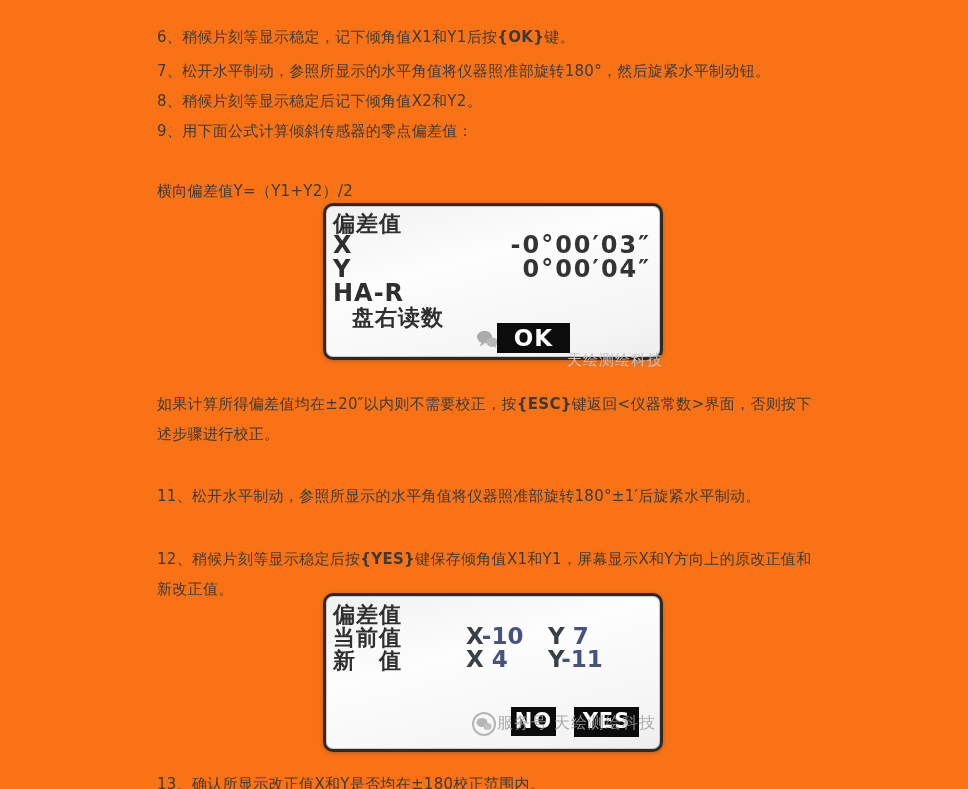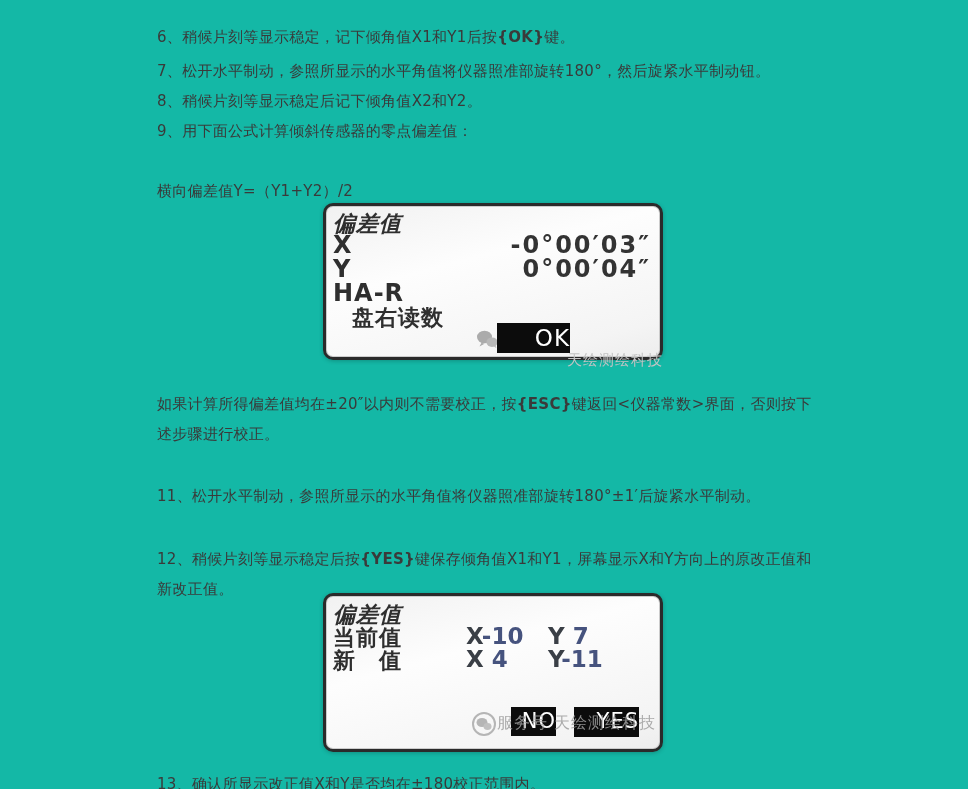--- a/index.html
+++ b/index.html
@@ -1,43 +1,43 @@
 <!DOCTYPE html>
 <html><head>
 <meta charset="utf-8">
 <style>
   html,body{margin:0;padding:0;}
   body{
     width:968px;height:789px;position:relative;background:#ffffff;
     font-family:"DejaVu Sans","Liberation Sans",sans-serif;
     overflow:hidden;
   }
-  .page{position:absolute;inset:0;background:#14b8a6;}
+  .page{position:absolute;inset:0;background:#f97316;}
   .para{
     position:absolute;left:157px;font-size:15px;color:#3a3a3a;
     letter-spacing:0.3px;white-space:nowrap;line-height:19px;
   }
   .para.wrap{white-space:normal;width:668px;line-height:30px;}
   .para b{font-weight:bold;}
   
   .lcd{
     position:absolute;border:3px solid #2a2a2a;border-radius:10px;
     background:linear-gradient(165deg,#f1f1f1,#fdfdfd 38%,#f4f4f4 85%,#ededed);
     box-shadow:0 1px 4px rgba(0,0,0,0.22), inset 0 0 0 1px #cccccc;
     filter:blur(0.3px);
   }
   .lcd-inner{position:absolute;inset:0;}
-  .lcd-title{position:absolute;left:7px;font-size:22px;font-weight:bold;color:#2f2f2f;letter-spacing:1px;white-space:nowrap;font-style:italic;}
+  .lcd-title{position:absolute;left:7px;font-size:22px;font-weight:bold;color:#2f2f2f;letter-spacing:1px;white-space:nowrap;}
   .lcd-row{position:absolute;left:7px;right:9px;height:24px;}
   .lcd-row .lbl{font-size:24px;font-weight:bold;color:#2f2f2f;letter-spacing:1px;}
   .lcd-row .val{position:absolute;right:0;top:0;font-size:24px;font-weight:bold;color:#333333;letter-spacing:2px;white-space:pre;}
   .lcd-note{position:absolute;left:26px;font-size:22px;font-weight:bold;color:#2f2f2f;letter-spacing:1px;white-space:nowrap;text-align:right;}
   .lcd-btn{
-    position:absolute;background:#0c0c0c;color:#ffffff;text-align:right;
-    font-weight:normal;font-size:21px;letter-spacing:1px;z-index:2;
+    position:absolute;background:#0c0c0c;color:#ffffff;text-align:center;
+    font-weight:bold;font-size:21px;letter-spacing:1px;z-index:2;
   }
   .val-group{position:absolute;top:0;font-weight:bold;font-size:23px;white-space:pre;}
   .val-group .letter{color:#3a3f46;}
   .val-group .num{color:#46537e;white-space:pre;}
   .wm{position:absolute;color:#c3c3c3;font-size:15px;letter-spacing:1px;white-space:nowrap;z-index:3;}
   .wm.dark{color:#9e9e9e;opacity:0.85;font-size:16px;}
   .wicon{position:absolute;z-index:1;}
 </style>
 </head>
 <body>

